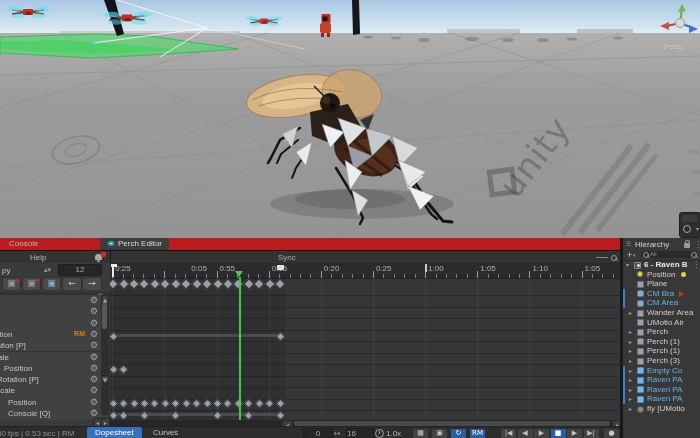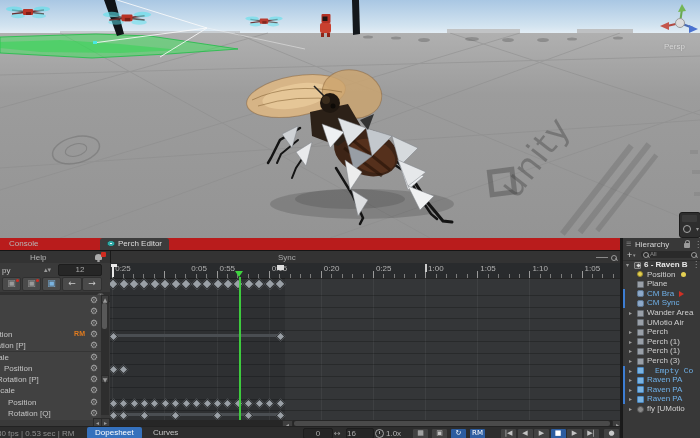--- a/index.html
+++ b/index.html
@@ -334,21 +334,21 @@
         </div>
         <div class="prow" style="top: 90.4px;">
           <div class="plabel" style="left: -5px;">Scale</div>
           <div class="gear glyph">⚙</div>
         </div>
         <div class="prow" style="top: 101.7px;">
           <div class="plabel" style="left: 8px;">Position</div>
           <div class="gear glyph">⚙</div>
         </div>
         <div class="prow" style="top: 113px;">
-          <div class="plabel" style="left: 8px;">Rotation [Q]</div>
+          <div class="plabel" style="left: 8px;">Console [Q]</div>
           <div class="gear glyph">⚙</div>
         </div>
         <div class="prow" style="top: 124.3px;">
           <div class="gear glyph">⚙</div>
         </div>
       </div>
 
     <div class="abs sb" style="left:101px;top:32px;width:8px;height:120px">
       <div class="arrbtn glyph" style="left:0;top:0;width:6px;height:6px">▲</div>
       <div class="thumb" style="left:1px;top:8px;width:5px;height:26px"></div>
@@ -571,21 +571,21 @@
         </div>
         <div class="hrow blue" style="top: 28.8px;">
           <div class="bar"></div>
           <div class="hicon ic-cam" style="left: 14px;"></div>
           <div class="hlabel" style="left: 24px;">CM Bra</div>
           <div class="flagred" style="left: 56px;"></div>
         </div>
         <div class="hrow blue" style="top: 38.4px;">
           <div class="bar"></div>
           <div class="hicon ic-cam" style="left: 14px;"></div>
-          <div class="hlabel" style="left: 24px;">CM Sync</div>
+          <div class="hlabel" style="left: 24px;">CM Area</div>
         </div>
         <div class="hrow" style="top: 48px;">
           <div class="arrow glyph" style="left: 6px;">▸</div>
           <div class="hicon ic-go" style="left: 14px;"></div>
           <div class="hlabel" style="left: 24px;">Wander Area</div>
         </div>
         <div class="hrow" style="top: 57.6px;">
           <div class="hicon ic-go" style="left: 14px;"></div>
           <div class="hlabel" style="left: 24px;">UMotio Air</div>
         </div>
@@ -606,21 +606,21 @@
         </div>
         <div class="hrow" style="top: 96px;">
           <div class="arrow glyph" style="left: 6px;">▸</div>
           <div class="hicon ic-go" style="left: 14px;"></div>
           <div class="hlabel" style="left: 24px;">Perch (3)</div>
         </div>
         <div class="hrow blue" style="top: 105.6px;">
           <div class="bar"></div>
           <div class="arrow glyph" style="left: 6px;">▸</div>
           <div class="hicon ic-prefab" style="left: 14px;"></div>
-          <div class="hlabel" style="left: 32px; font-family: Liberation Mono, monospace;">Empty Co</div>
+          <div class="hlabel" style="left: 24px;">Empty Co</div>
         </div>
         <div class="hrow blue" style="top: 115.2px;">
           <div class="bar"></div>
           <div class="arrow glyph" style="left: 6px;">▸</div>
           <div class="hicon ic-prefab" style="left: 14px;"></div>
           <div class="hlabel" style="left: 24px;">Raven PA</div>
         </div>
         <div class="hrow blue" style="top: 124.8px;">
           <div class="bar"></div>
           <div class="arrow glyph" style="left: 6px;">▸</div>

